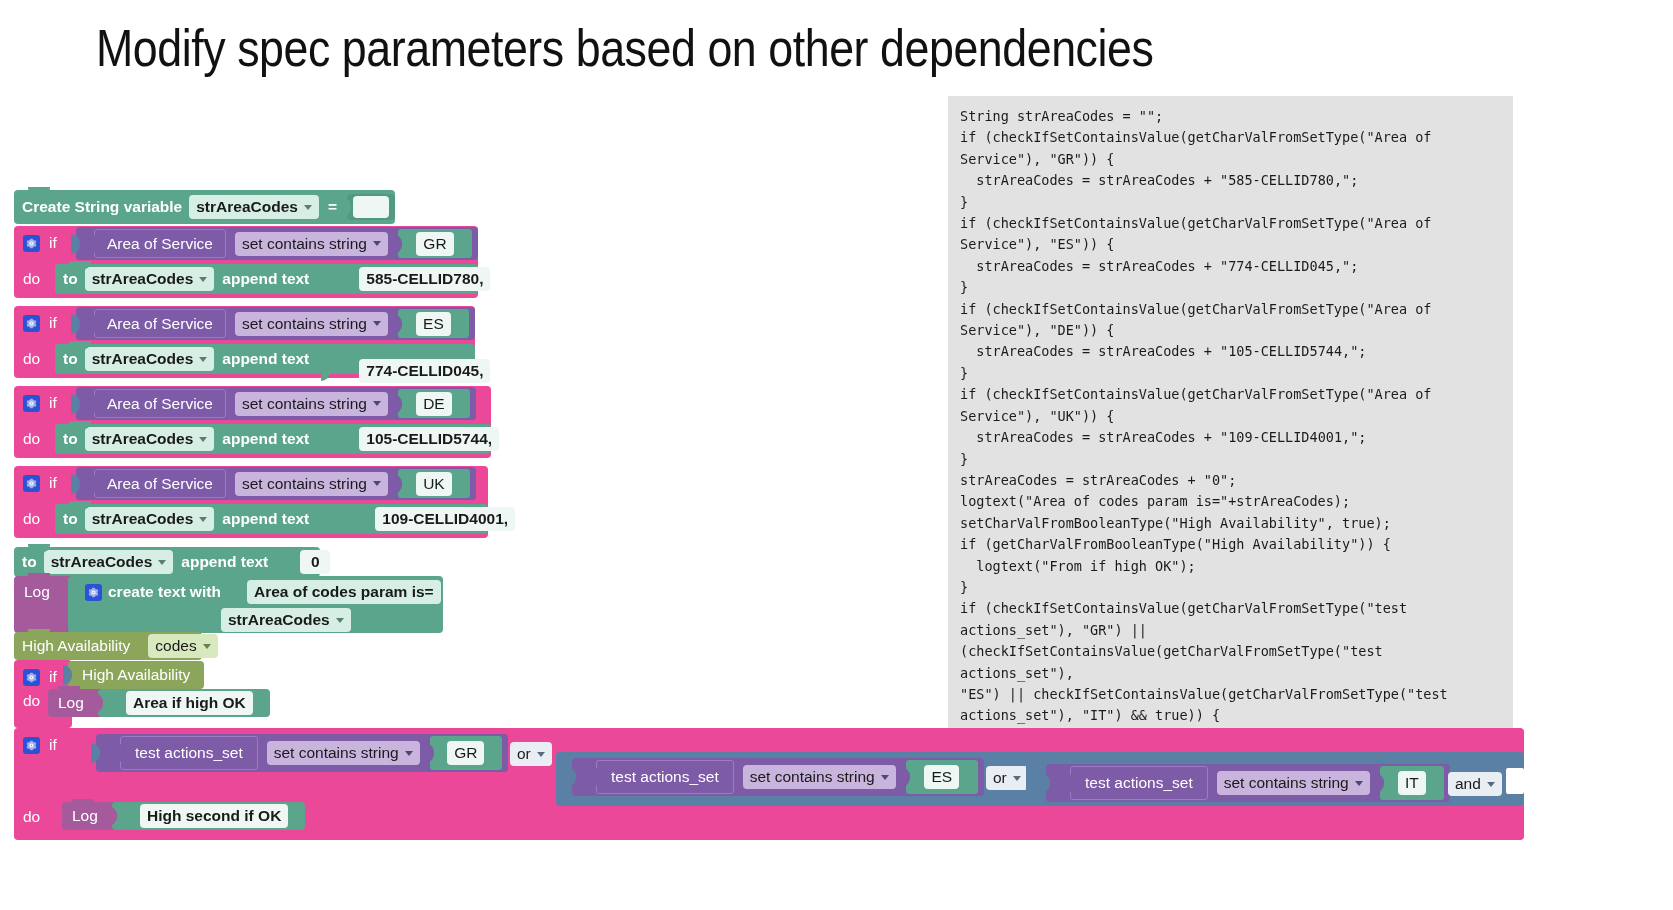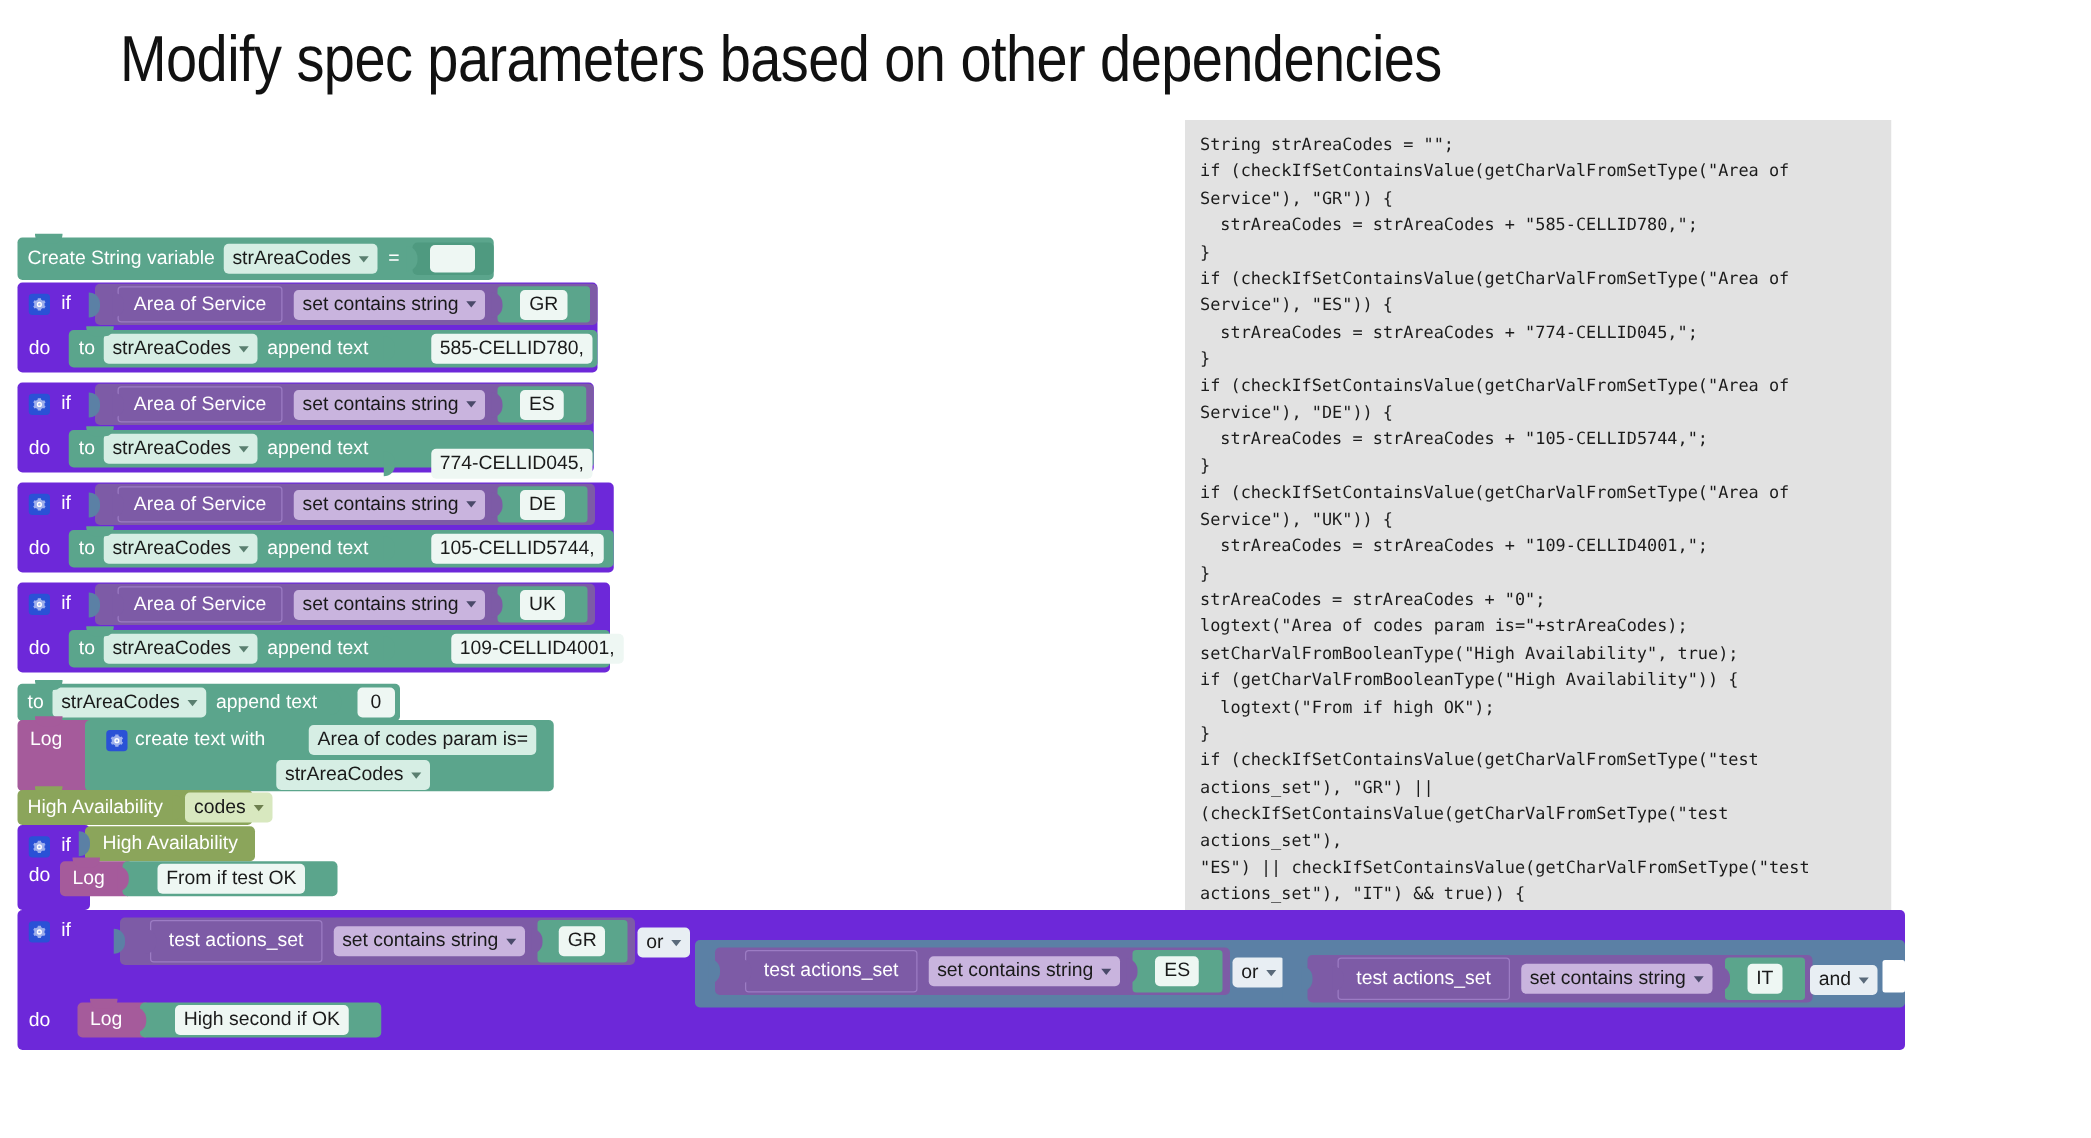--- a/index.html
+++ b/index.html
@@ -42,21 +42,21 @@
     color:#1b1b1b;
     white-space:pre-wrap;
     word-break:break-word;
   }
   
   .workspace{position:absolute;left:0;top:0;width:1673px;height:910px;}
 
   .blk{position:absolute;box-sizing:border-box;}
 
   
-  .c-green   {background:#5BA58C;}
+  .c-green   {background:#5BA58C;font-weight:bold;}
   .c-purple  {background:#7D5BA6;}
   .c-magenta {background:#a55b9b;}
   .c-olive   {background:#8ba55b;}
 
   
   .stmt{
     border-radius:4px;
     display:flex;align-items:center;
     color:#ffffff;font-size:15.5px;
     padding-left:8px;
@@ -110,21 +110,21 @@
     width:9px;height:20px;
     border-radius:0 9px 9px 0;
   }
   .tab-green{background:#5BA58C;}
   .tab-purple{background:#7D5BA6;}
   .tab-blue{background:#5b80a5;}
 
   
   .cblock{
     position:absolute;
-    background:#6d28d9;
+    background:#ec4899;
     border-radius:4px;
   }
   .cblock .row-if{
     position:absolute;left:0;top:0;height:34px;
     display:flex;align-items:center;gap:9px;padding-left:9px;
   }
   .cblock .row-do{
     position:absolute;left:9px;
     font-size:15.5px;color:#ffffff;
   }
@@ -410,21 +410,21 @@
   <div class="blk c-olive" style="left:68px;top:661px;width:136px;height:28px;border-radius:4px;display:flex;align-items:center;padding-left:14px;">
     <span class="tab tab-blue" style="background:#5b80a5;"></span>
     <span class="lbl">High Availability</span>
   </div>
   <div class="blk c-magenta" style="left:48px;top:689px;width:58px;height:28px;border-radius:4px;display:flex;align-items:center;padding-left:10px;">
     <div class="nub" style="background:#a55b9b;left:10px;"></div>
     <span class="lbl">Log</span>
   </div>
   <div class="blk c-green" style="left:98px;top:689px;width:172px;height:28px;border-radius:4px;display:flex;align-items:center;">
     <span class="tab" style="background:#a55b9b;left:-4px;"></span>
-    <span class="field field-white" style="margin-left:28px;">From if test OK</span>
+    <span class="field field-white" style="margin-left:28px;">Area if high OK</span>
   </div>
 
   <div class="cblock" style="left:14px;top:728px;width:1510px;height:112px;">
     <div class="row-if">
       <span class="gear">
         <svg width="11" height="11" viewBox="0 0 16 16">
             <path fill="#fff" d="M8 5a3 3 0 100 6 3 3 0 000-6zm0 4.4A1.4 1.4 0 118 6.6a1.4 1.4 0 010 2.8z"></path>
             <path fill="#fff" d="M14 8c0-.4 0-.8-.1-1.2l1.3-1-1.5-2.6-1.6.6a6 6 0 00-2-1.2L9.8 1H6.2l-.3 1.6a6 6 0 00-2 1.2l-1.6-.6L.8 5.8l1.3 1A7 7 0 002 8c0 .4 0 .8.1 1.2l-1.3 1 1.5 2.6 1.6-.6a6 6 0 002 1.2l.3 1.6h3.6l.3-1.6a6 6 0 002-1.2l1.6.6 1.5-2.6-1.3-1c.1-.4.1-.8.1-1.2z" opacity=".55"></path>
           </svg>
       </span>

